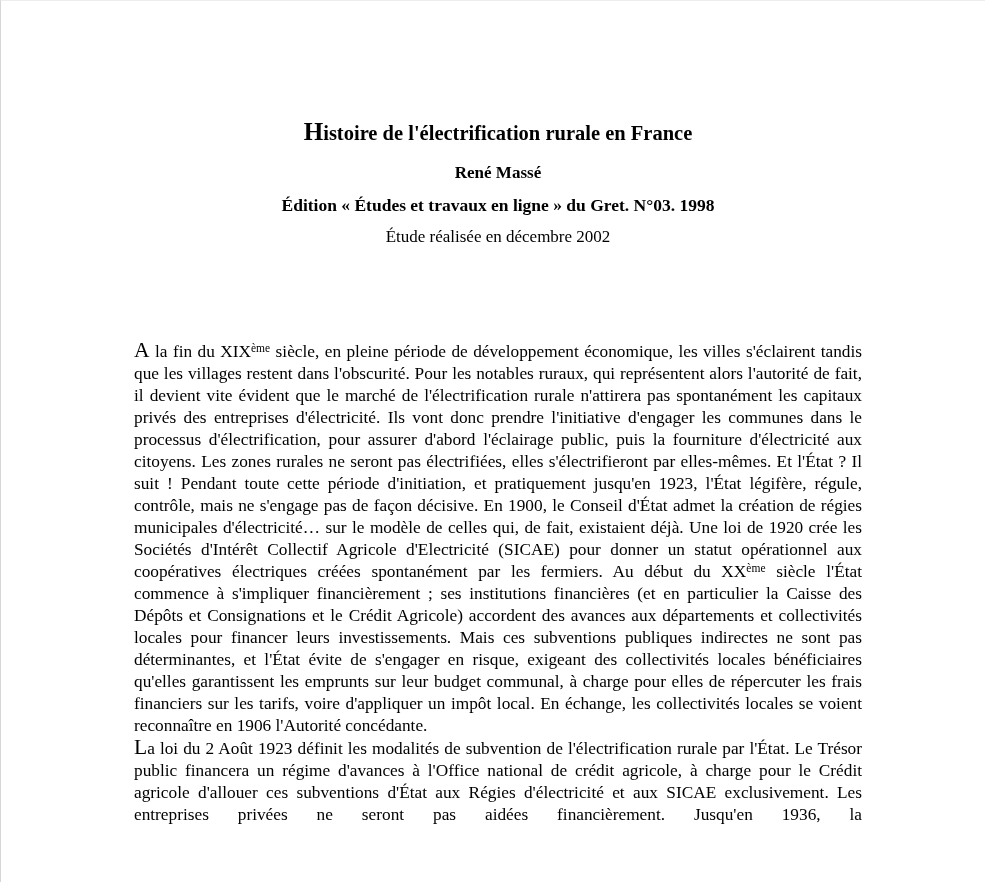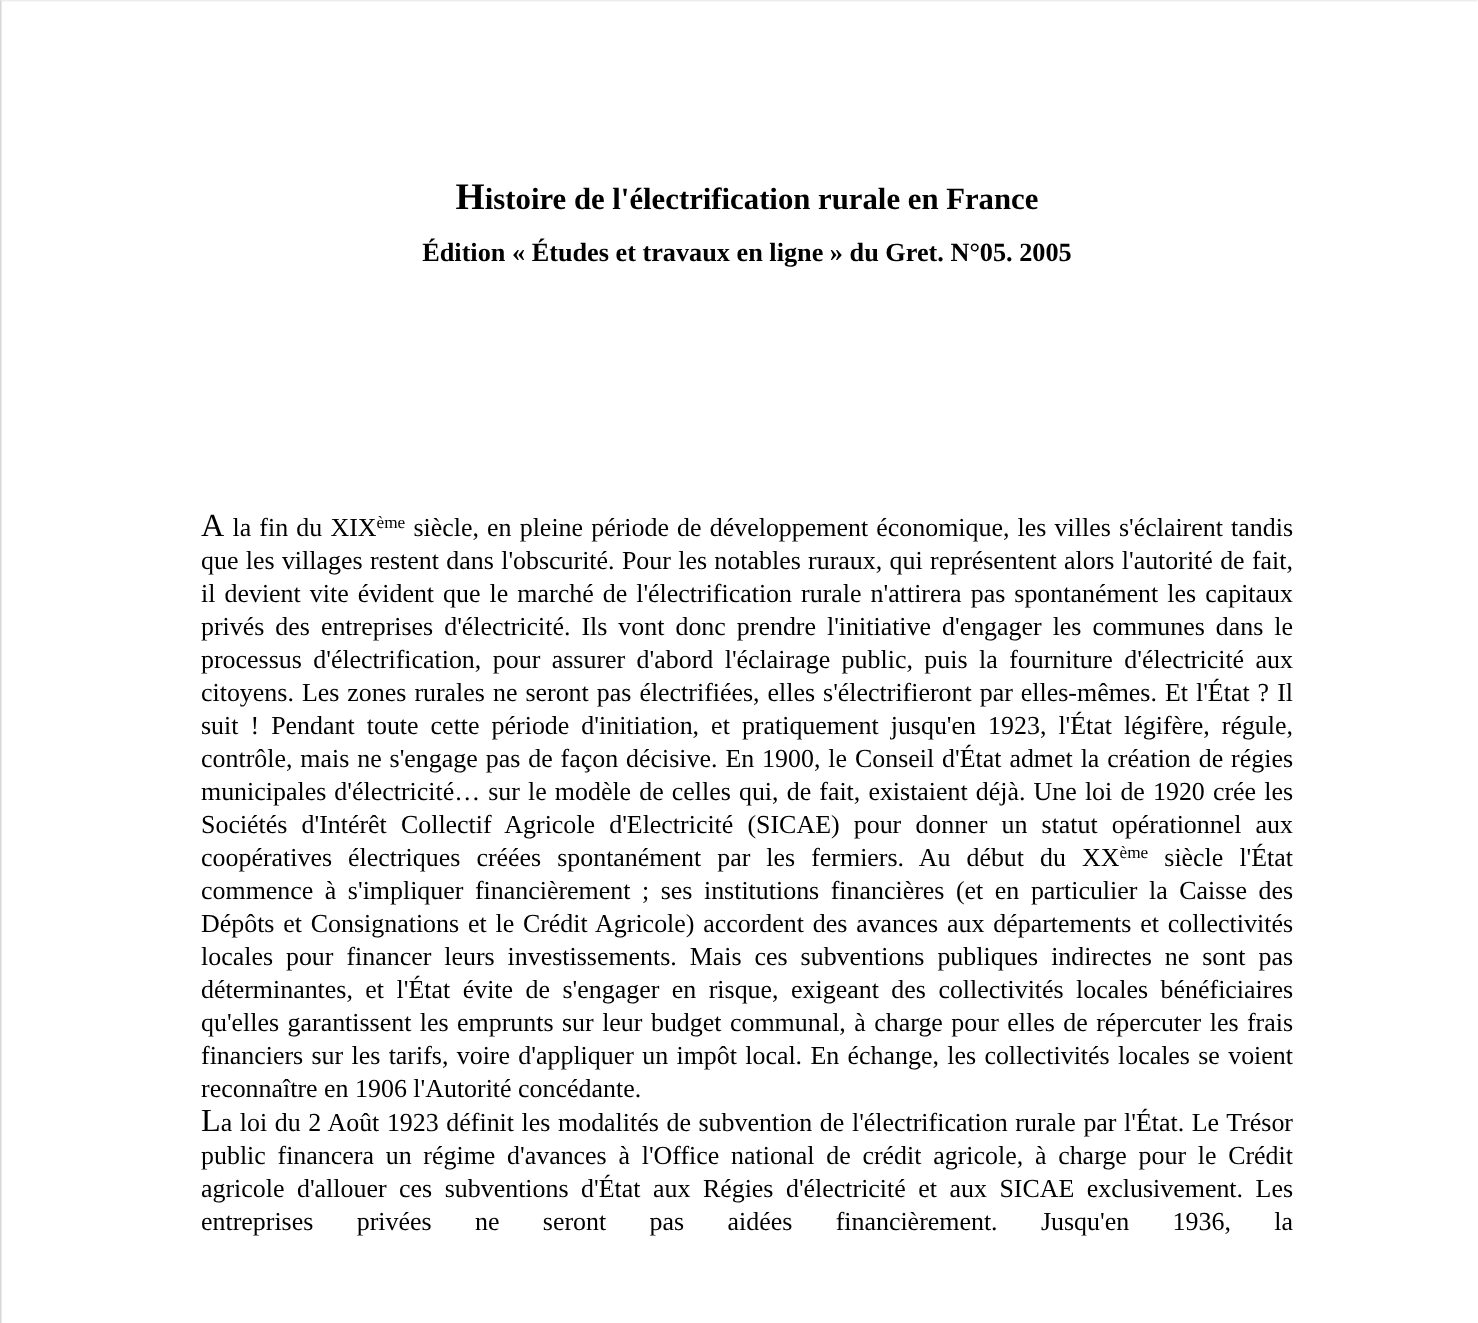--- a/index.html
+++ b/index.html
@@ -70,21 +70,23 @@
     vertical-align: baseline;
   }
 </style>
 </head>
 <body>
 
 <div class="page">
 
   <div class="header">
     <div class="doc-title"><span class="lead-cap">H</span><span>istoire de l'électrification rurale en France</span></div>
-    <div class="edition-line">Édition « Études et travaux en ligne » du Gret. N°05. 2005</div>
+    <div class="author-line">René Massé</div>
+    <div class="edition-line">Édition « Études et travaux en ligne » du Gret. N°03. 1998</div>
+    <div class="study-line">Étude réalisée en décembre 2002</div>
   </div>
 
   <div class="body-text">
     <p class="para"><span class="lead-cap">A</span><span> la fin du XIX</span><sup class="ord">ème</sup><span> siècle, en pleine période de développement économique, les villes s'éclairent tandis que les villages restent dans l'obscurité. Pour les notables ruraux, qui représentent alors l'autorité de fait, il devient vite évident que le marché de l'électrification rurale n'attirera pas spontanément les capitaux privés des entreprises d'électricité. Ils vont donc prendre l'initiative d'engager les communes dans le processus d'électrification, pour assurer d'abord l'éclairage public, puis la fourniture d'électricité aux citoyens. Les zones rurales ne seront pas électrifiées, elles s'électrifieront par elles-mêmes. Et l'État ? Il suit ! Pendant toute cette période d'initiation, et pratiquement jusqu'en 1923, l'État légifère, régule, contrôle, mais ne s'engage pas de façon décisive. En 1900, le Conseil d'État admet la création de régies municipales d'électricité… sur le modèle de celles qui, de fait, existaient déjà. Une loi de 1920 crée les Sociétés d'Intérêt Collectif Agricole d'Electricité (SICAE) pour donner un statut opérationnel aux coopératives électriques créées spontanément par les fermiers. Au début du XX</span><sup class="ord">ème</sup><span> siècle l'État commence à s'impliquer financièrement ; ses institutions financières (et en particulier la Caisse des Dépôts et Consignations et le Crédit Agricole) accordent des avances aux départements et collectivités locales pour financer leurs investissements. Mais ces subventions publiques indirectes ne sont pas déterminantes, et l'État évite de s'engager en risque, exigeant des collectivités locales bénéficiaires qu'elles garantissent les emprunts sur leur budget communal, à charge pour elles de répercuter les frais financiers sur les tarifs, voire d'appliquer un impôt local. En échange, les collectivités locales se voient reconnaître en 1906 l'Autorité concédante.</span></p>
 
     <p class="para para-cut"><span class="lead-cap">L</span><span>a loi du 2 Août 1923 définit les modalités de subvention de l'électrification rurale par l'État. Le Trésor public financera un régime d'avances à l'Office national de crédit agricole, à charge pour le Crédit agricole d'allouer ces subventions d'État aux Régies d'électricité et aux SICAE exclusivement. Les entreprises privées ne seront pas aidées financièrement. Jusqu'en 1936, la</span></p>
   </div>
 
 </div>
 

